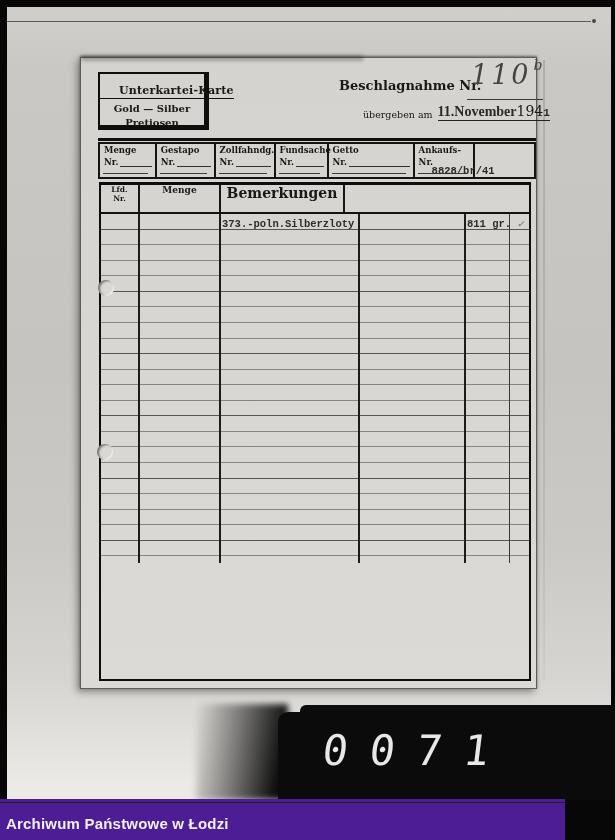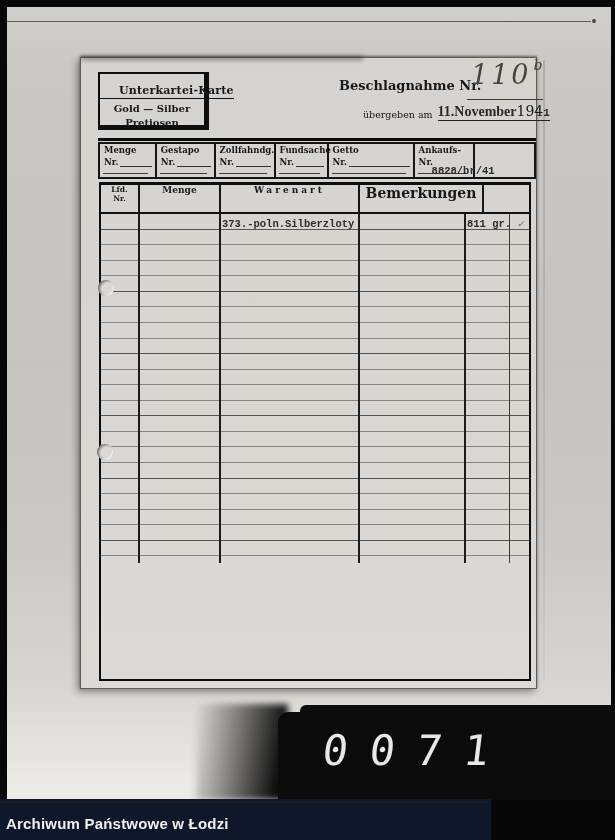--- a/index.html
+++ b/index.html
@@ -123,21 +123,21 @@
   .counter-device{
     position:absolute;left:278px;top:712px;width:337px;height:88px;
     background:#0b0b0b;border-radius:10px 0 0 0;
   }
   .counter-display{position:absolute;left:44px;top:18px;display:flex;}
   .counter-digit{
     font-family:"DejaVu Sans Mono",monospace;font-size:42px;line-height:1;
     color:#e8e8e8;transform:skewX(-7deg);width:27px;margin-right:20px;text-align:center;
   }
   
-  .archive-bar{position:absolute;left:0;top:799px;width:491px;height:41px;background:#0f172a;}
+  .archive-bar{position:absolute;left:0;top:799px;width:565px;height:41px;background:#4c1d95;}
   .archive-bar::before{content:"";position:absolute;left:0;top:3px;width:100%;height:1px;background:#1f1f1d;}
   .archive-bar-label{
     position:absolute;left:6px;top:16px;color:#f0f0f0;font-family:"Liberation Sans",sans-serif;
     font-weight:bold;font-size:15px;letter-spacing:.2px;
   }
 </style>
 </head>
 <body>
 
 <div class="backing"></div>
@@ -219,21 +219,20 @@
     <div class="ref-cell" style="width:64px"></div>
   </div>
 
   <div class="record-table">
     <div class="t-header">
       <div class="th th-lfd">
         <span>Lfd.</span>
         <span>Nr.</span>
       </div>
       <div class="th th-menge">Menge</div>
-      <div class="th th-waren">Warenart</div>
       <div class="th th-bemerk">Bemerkungen</div>
       <div class="th th-rest"></div>
     </div>
     <div class="t-body" id="table-body">
       <div class="col-line" style="left:37px"></div>
       <div class="col-line" style="left:118px"></div>
       <div class="col-line" style="left:257px"></div>
       <div class="col-line" style="left:363px"></div>
       <div class="col-line thin" style="left:408px"></div>
       <div class="entry-text" style="left:121px"><span id="entry-warenart">373.-poln.Silberzloty</span></div>

